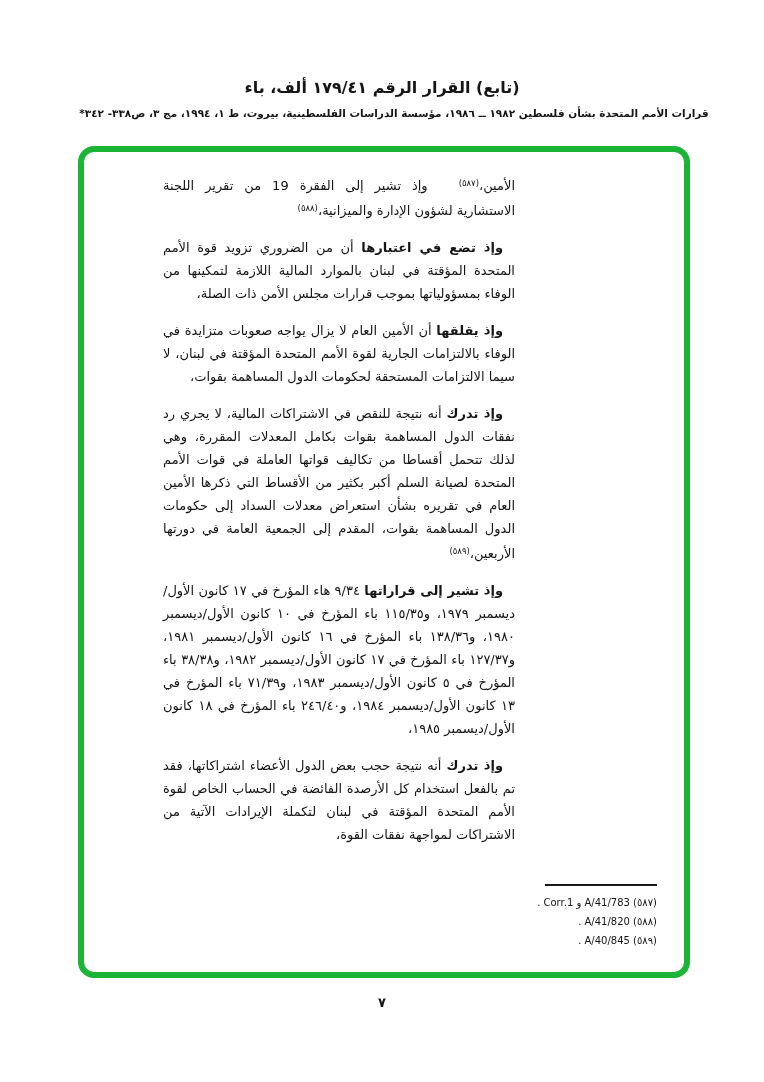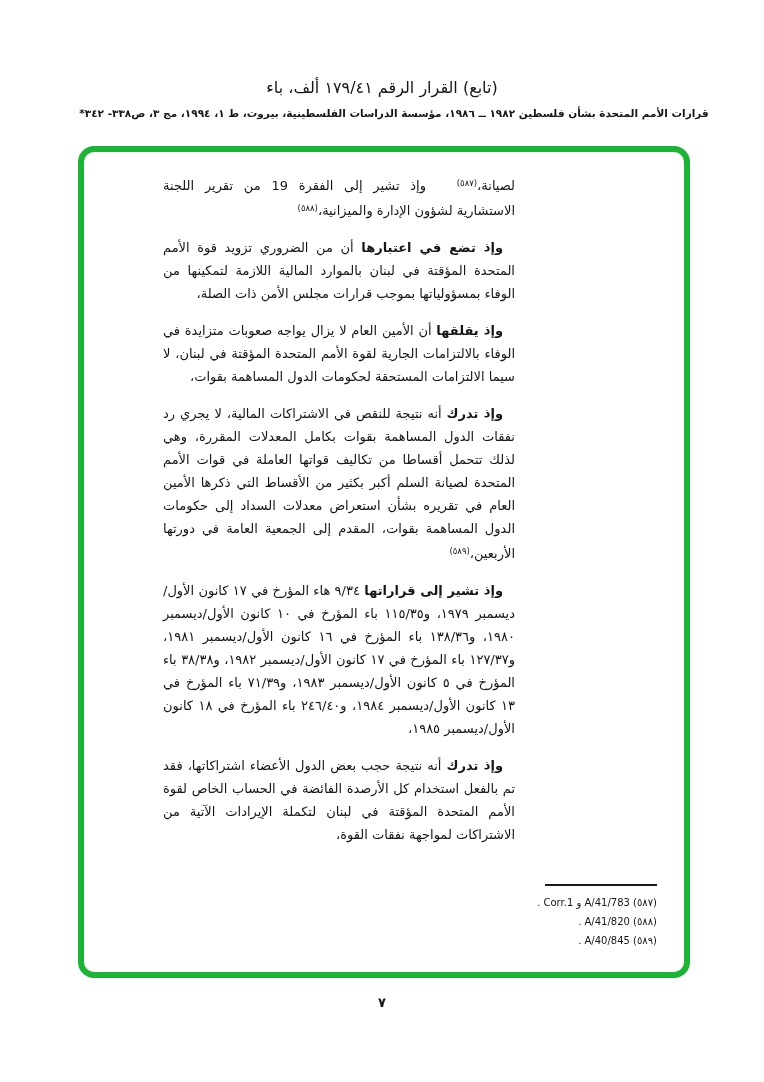--- a/index.html
+++ b/index.html
@@ -2,21 +2,21 @@
 <html lang="ar"><head>
 <meta charset="utf-8">
 <style>
   html,body{margin:0;padding:0;}
   body{
     width:764px;height:1082px;position:relative;background:#ffffff;
     font-family:"DejaVu Sans", sans-serif;color:#151515;overflow:hidden;
   }
   .title{
     position:absolute;top:78px;left:0;right:0;text-align:center;
-    direction:rtl;font-weight:normal;font-size:16px;letter-spacing:0;
+    direction:rtl;font-weight:bold;font-size:16px;letter-spacing:0;
   }
   .source{
     position:absolute;top:107px;left:0;right:0;text-align:center;
     direction:rtl;font-weight:bold;font-size:10.5px;padding-left:24px;
   }
   .frame{
     position:absolute;left:78px;top:146px;width:600px;height:820px;
     border:6px solid #1bb437;border-radius:16px;background:#ffffff;
   }
   .textcol{
@@ -45,21 +45,21 @@
 
 <div class="page">
 
   <div class="title">(تابع) القرار الرقم ١٧٩/٤١ ألف، باء</div>
 
   <div class="source">قرارات الأمم المتحدة بشأن فلسطين ١٩٨٢ ــ ١٩٨٦، مؤسسة الدراسات الفلسطينية، بيروت، ط ١، ١٩٩٤، مج ٣، ص٣٣٨- ٣٤٢*</div>
 
   <div class="frame" style="border-color: rgb(27, 180, 55);">
 
     <div class="textcol" id="textcol">
-        <p class="para"><span>لصيانة،</span><span class="fnref">(٥٨٧)</span><span> وإذ تشير إلى الفقرة 19 من تقرير اللجنة الاستشارية لشؤون الإدارة والميزانية،</span><span class="fnref">(٥٨٨)</span></p>
+        <p class="para"><span>الأمين،</span><span class="fnref">(٥٨٧)</span><span> وإذ تشير إلى الفقرة 19 من تقرير اللجنة الاستشارية لشؤون الإدارة والميزانية،</span><span class="fnref">(٥٨٨)</span></p>
         <p class="para indent"><span class="lead">وإذ تضع في اعتبارها</span><span> أن من الضروري تزويد قوة الأمم المتحدة المؤقتة في لبنان بالموارد المالية اللازمة لتمكينها من الوفاء بمسؤولياتها بموجب قرارات مجلس الأمن ذات الصلة،</span></p>
         <p class="para indent"><span class="lead">وإذ يقلقها</span><span> أن الأمين العام لا يزال يواجه صعوبات متزايدة في الوفاء بالالتزامات الجارية لقوة الأمم المتحدة المؤقتة في لبنان، لا سيما الالتزامات المستحقة لحكومات الدول المساهمة بقوات،</span></p>
         <p class="para indent"><span class="lead">وإذ تدرك</span><span> أنه نتيجة للنقص في الاشتراكات المالية، لا يجري رد نفقات الدول المساهمة بقوات بكامل المعدلات المقررة، وهي لذلك تتحمل أقساطا من تكاليف قواتها العاملة في قوات الأمم المتحدة لصيانة السلم أكبر بكثير من الأقساط التي ذكرها الأمين العام في تقريره بشأن استعراض معدلات السداد إلى حكومات الدول المساهمة بقوات، المقدم إلى الجمعية العامة في دورتها الأربعين،</span><span class="fnref">(٥٨٩)</span></p>
         <p class="para indent"><span class="lead">وإذ تشير إلى قراراتها</span><span> ٩/٣٤ هاء المؤرخ في ١٧ كانون الأول/ديسمبر ١٩٧٩، و١١٥/٣٥ باء المؤرخ في ١٠ كانون الأول/ديسمبر ١٩٨٠، و١٣٨/٣٦ باء المؤرخ في ١٦ كانون الأول/ديسمبر ١٩٨١، و١٢٧/٣٧ باء المؤرخ في ١٧ كانون الأول/ديسمبر ١٩٨٢، و٣٨/٣٨ باء المؤرخ في ٥ كانون الأول/ديسمبر ١٩٨٣، و٧١/٣٩ باء المؤرخ في ١٣ كانون الأول/ديسمبر ١٩٨٤، و٢٤٦/٤٠ باء المؤرخ في ١٨ كانون الأول/ديسمبر ١٩٨٥،</span></p>
         <p class="para indent"><span class="lead">وإذ تدرك</span><span> أنه نتيجة حجب بعض الدول الأعضاء اشتراكاتها، فقد تم بالفعل استخدام كل الأرصدة الفائضة في الحساب الخاص لقوة الأمم المتحدة المؤقتة في لبنان لتكملة الإيرادات الآتية من الاشتراكات لمواجهة نفقات القوة،</span></p>
       </div>
 
     <div class="footnotes">
       <div class="fn-rule"></div>
       <div id="fnlist">

